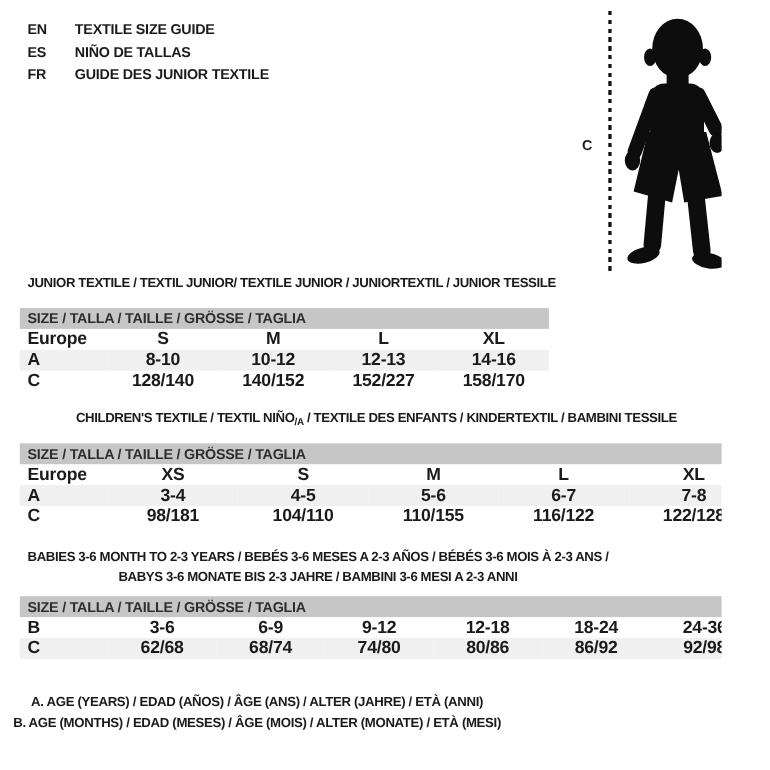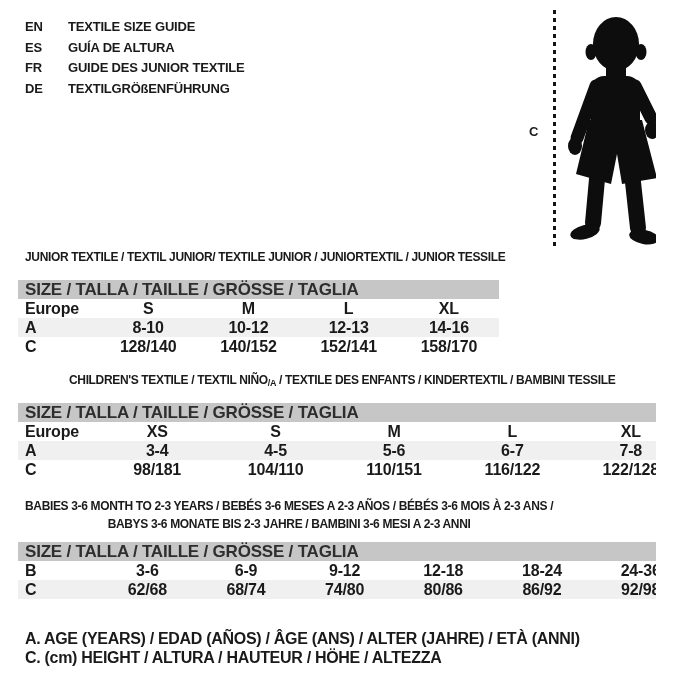--- a/index.html
+++ b/index.html
@@ -29,55 +29,51 @@
   #title3 { top:498px; line-height:17.5px;text-align:center; }
   .subsm  { font-size:9px; vertical-align:-2px; }
 
   
   .tblock { position:absolute; left:18px; }
   #tbl1 { top:280px; width:481px; }
   #tbl2 { top:403px; width:672px; }
   #tbl3 { top:542px; width:672px; }
   .size-band {
     height:19px; line-height:19px; background:#c6c6c6; color:#2e2e2e;
-    font-size:17px; padding-left:7px; letter-spacing:-0.2px;
+    font-size:13px; padding-left:7px; letter-spacing:-0.2px;
   }
   table { width:100%; border-collapse:collapse; table-layout:fixed; }
   col.c-label { width:80px; }
   td {
     height:19px; padding:0; font-size:16px; text-align:center;
     letter-spacing:-0.2px; font-weight:bold; white-space:nowrap;
   }
   td.lbl { text-align:left; padding-left:7px; }
   tr.gray { background:#f0f0f0; }
 
   
-  .notes { position:absolute; left:25px; top:629px; font-size:16px; line-height:19.3px; letter-spacing:-0.3px; }
+  .notes { position:absolute; left:12px; top:629px; font-size:12px; line-height:19.3px; letter-spacing:-0.3px;text-align:center; }
 </style>
 </head>
 <body>
 
 <div class="page">
 
   <div class="langs">
     <div class="lang-row">
       <span class="lang-code">EN</span>
       <span class="lang-label">TEXTILE SIZE GUIDE</span>
     </div>
     <div class="lang-row">
       <span class="lang-code">ES</span>
-      <span class="lang-label">GUÍA DE ALTURA</span>
+      <span class="lang-label">NIÑO DE TALLAS</span>
     </div>
     <div class="lang-row">
       <span class="lang-code">FR</span>
       <span class="lang-label">GUIDE DES JUNIOR TEXTILE</span>
-    </div>
-    <div class="lang-row">
-      <span class="lang-code">DE</span>
-      <span class="lang-label">TEXTILGRÖßENFÜHRUNG</span>
     </div>
   </div>
 
   <div class="measure-line"></div>
   <div class="measure-label">C</div>
   <svg class="toddler" width="108" height="240" viewBox="0 0 108 240" fill="#0d0d0d">
     <ellipse cx="29" cy="44" rx="5.5" ry="8"></ellipse>
     <ellipse cx="79" cy="44" rx="5.5" ry="8"></ellipse>
     <ellipse cx="54" cy="36" rx="23" ry="27"></ellipse>
     <rect x="44" y="56" width="20" height="16"></rect>
@@ -116,21 +112,21 @@
         <td class="lbl">A</td>
         <td>8-10</td>
         <td>10-12</td>
         <td>12-13</td>
         <td>14-16</td>
       </tr>
       <tr>
         <td class="lbl">C</td>
         <td>128/140</td>
         <td>140/152</td>
-        <td>152/141</td>
+        <td>152/227</td>
         <td>158/170</td>
       </tr>
       </tbody>
     </table>
   </div>
 
   <div class="tbl-title" id="title2"><span>CHILDREN'S TEXTILE / TEXTIL NIÑO</span><span class="subsm">/A</span><span> / TEXTILE DES ENFANTS / KINDERTEXTIL / BAMBINI TESSILE</span></div>
   <div class="tblock" id="tbl2">
     <div class="size-band">SIZE / TALLA / TAILLE / GRÖSSE / TAGLIA</div>
     <table>
@@ -156,21 +152,21 @@
         <td>3-4</td>
         <td>4-5</td>
         <td>5-6</td>
         <td>6-7</td>
         <td>7-8</td>
       </tr>
       <tr>
         <td class="lbl">C</td>
         <td>98/181</td>
         <td>104/110</td>
-        <td>110/151</td>
+        <td>110/155</td>
         <td>116/122</td>
         <td>122/128</td>
       </tr>
       </tbody>
     </table>
   </div>
 
   <div class="tbl-title" id="title3">
     <div>BABIES 3-6 MONTH TO 2-3 YEARS / BEBÉS 3-6 MESES A 2-3 AÑOS / BÉBÉS 3-6 MOIS À 2-3 ANS /</div>
     <div>BABYS 3-6 MONATE BIS 2-3 JAHRE / BAMBINI 3-6 MESI A 2-3 ANNI</div>
@@ -205,16 +201,16 @@
         <td>80/86</td>
         <td>86/92</td>
         <td>92/98</td>
       </tr>
       </tbody>
     </table>
   </div>
 
   <div class="notes">
     <div>A. AGE (YEARS) / EDAD (AÑOS) / ÂGE (ANS) / ALTER (JAHRE) / ETÀ (ANNI)</div>
-    <div>C. (cm) HEIGHT / ALTURA / HAUTEUR / HÖHE / ALTEZZA</div>
+    <div>B. AGE (MONTHS) / EDAD (MESES) / ÂGE (MOIS) / ALTER (MONATE) / ETÀ (MESI)</div>
   </div>
 
 </div>
 
 </body></html>

